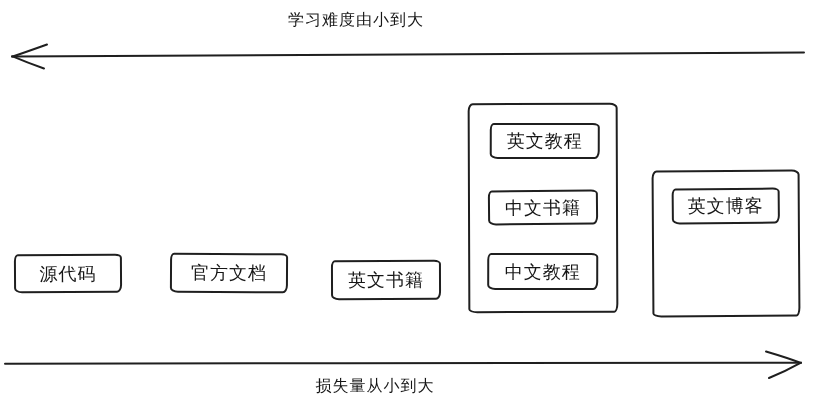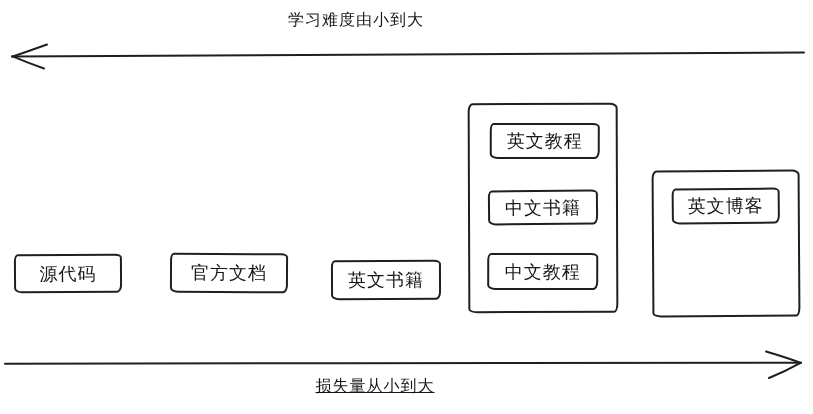--- a/index.html
+++ b/index.html
@@ -110,15 +110,15 @@
     </div>
 
   </div>
 
   <svg class="arrow-svg" style="top:345px;" viewBox="0 0 813 40" aria-hidden="true">
     <path d="M 5 18.8 C 260 18.2 560 17.8 799 17.8"></path>
     <path d="M 766 6.5 Q 788 13 801 18"></path>
     <path d="M 801 17.6 Q 786 26 769 33"></path>
   </svg>
 
-  <div class="axis-label" style="left:265px; top:376px; width:220px;text-decoration:underline;">损失量从小到大</div>
+  <div class="axis-label" style="left:265px; top:376px; width:220px;">损失量从小到大</div>
 
 </div>
 
 </body></html>

